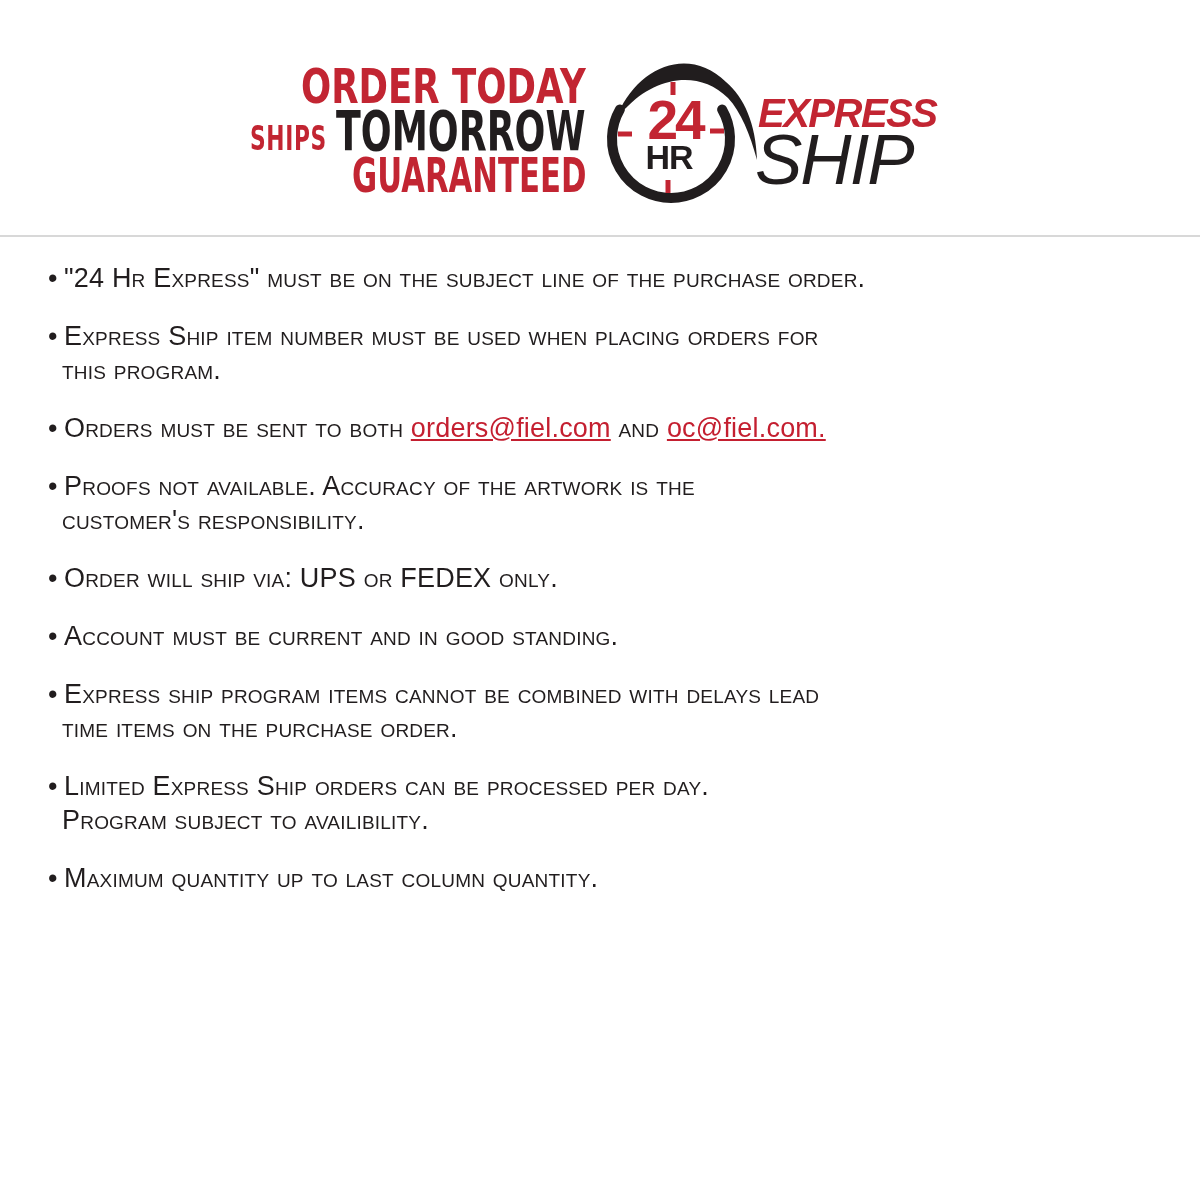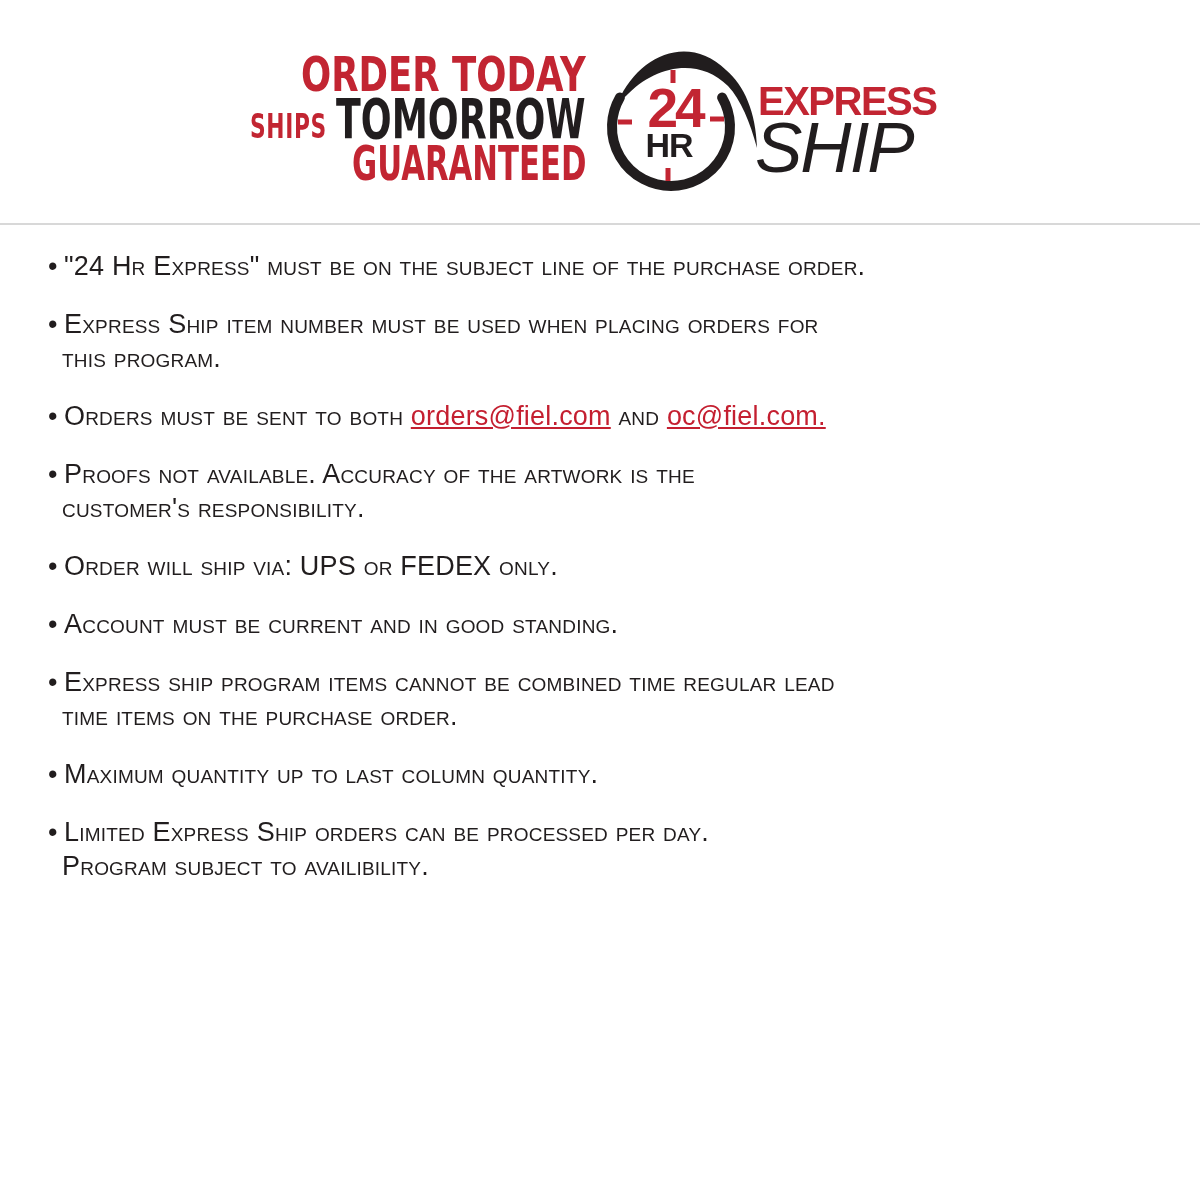--- a/index.html
+++ b/index.html
@@ -4,38 +4,38 @@
 <style>
   :root{
     --red:#c22532; --email-red:#c41f30; --ink:#211d1e; --divider:#d8d8d8; --bg:#ffffff;
   }
   *{margin:0;padding:0;box-sizing:border-box;}
   html,body{width:1200px;height:1200px;background:var(--bg);overflow:hidden;}
   body{font-family:"Liberation Sans",sans-serif;color:var(--ink);}
 
   
   .header{position:relative;width:1200px;height:225px;background:var(--bg);
-          border-bottom:2px solid var(--divider);}
+          border-bottom:2px solid var(--divider);margin-top:12px;}
 
   .tagline-line{position:absolute;right:614px;white-space:nowrap;
                 font-family:"DejaVu Sans",sans-serif;font-weight:bold;
                 transform-origin:100% 50%;line-height:1;}
   .tl1{top:50px;font-size:48px;color:var(--red);transform:scaleX(.74);}
   .tl2{top:92px;transform:scaleX(.66);}
   .tl2 .small{font-size:33px;color:var(--red);margin-right:14px;letter-spacing:1px;}
   .tl2 .large{font-size:55px;color:var(--ink);}
   .tl3{top:139px;font-size:48px;color:var(--red);transform:scaleX(.64);}
 
   .clock{position:absolute;left:594px;top:40px;}
   .clock text{font-family:"Liberation Sans",sans-serif;font-weight:bold;}
   .clock .t24{fill:var(--red);font-size:55px;letter-spacing:-3px;}
   .clock .thr{fill:var(--ink);font-size:34px;letter-spacing:-1px;}
 
   .brand-express{position:absolute;left:758px;top:81px;line-height:1;
-                 font-size:40px;font-weight:bold;
+                 font-size:40px;font-weight:bold;font-style:italic;
                  letter-spacing:-1.5px;color:var(--red);white-space:nowrap;}
   .brand-ship{position:absolute;left:755px;top:112px;line-height:1;
               font-size:71px;font-weight:normal;font-style:italic;
               letter-spacing:-2px;color:var(--ink);white-space:nowrap;}
 
   
   .main{padding:24px 30px 0 0;}
   ul.terms{list-style:none;}
   ul.terms li{
     font-size:27px;line-height:34px;letter-spacing:.2px;
@@ -81,19 +81,19 @@
 <div class="main">
   <ul class="terms">
       <li><span class="bullet">•</span><span>"24 Hr Express" must be on the subject line of the purchase order.</span></li>
       <li><span class="bullet">•</span><span>Express Ship item number must be used when placing orders for
 this program.</span></li>
       <li><span class="bullet">•</span><span>Orders must be sent to both </span><span class="email">orders@fiel.com</span><span> and </span><span class="email">oc@fiel.com.</span></li>
       <li><span class="bullet">•</span><span>Proofs not available. Accuracy of the artwork is the
 customer's responsibility.</span></li>
       <li><span class="bullet">•</span><span>Order will ship via: UPS or FEDEX only.</span></li>
       <li><span class="bullet">•</span><span>Account must be current and in good standing.</span></li>
-      <li><span class="bullet">•</span><span>Express ship program items cannot be combined time regular lead
+      <li><span class="bullet">•</span><span>Express ship program items cannot be combined with delays lead
 time items on the purchase order.</span></li>
-      <li><span class="bullet">•</span><span>Maximum quantity up to last column quantity.</span></li>
       <li><span class="bullet">•</span><span>Limited Express Ship orders can be processed per day.
 Program subject to availibility.</span></li>
+      <li><span class="bullet">•</span><span>Maximum quantity up to last column quantity.</span></li>
     </ul>
 </div>
 
 </body></html>

